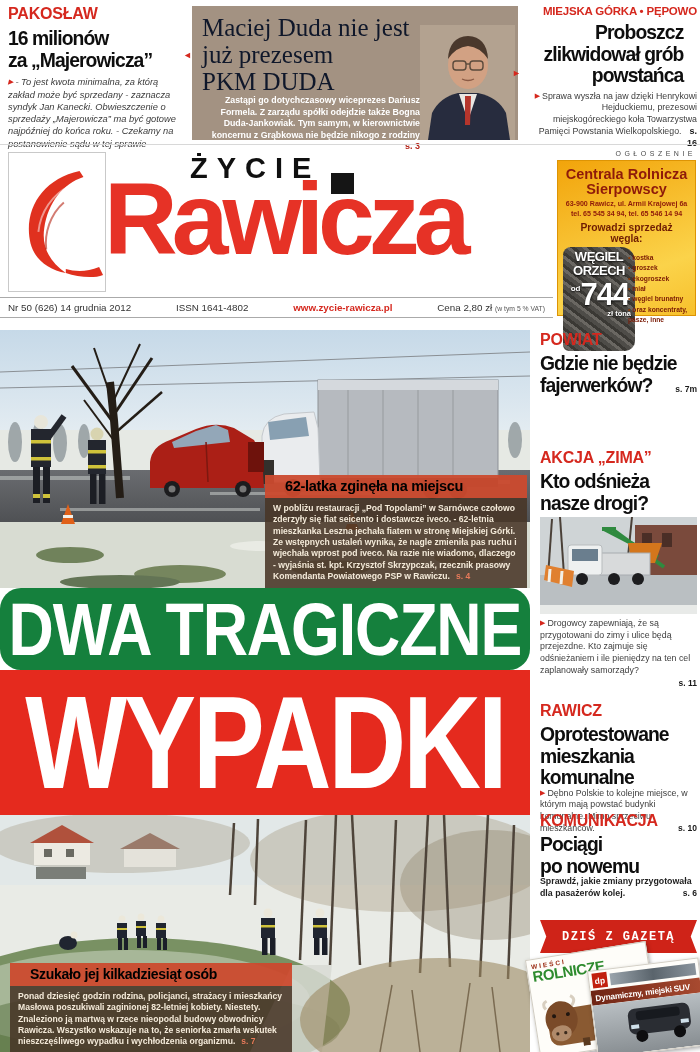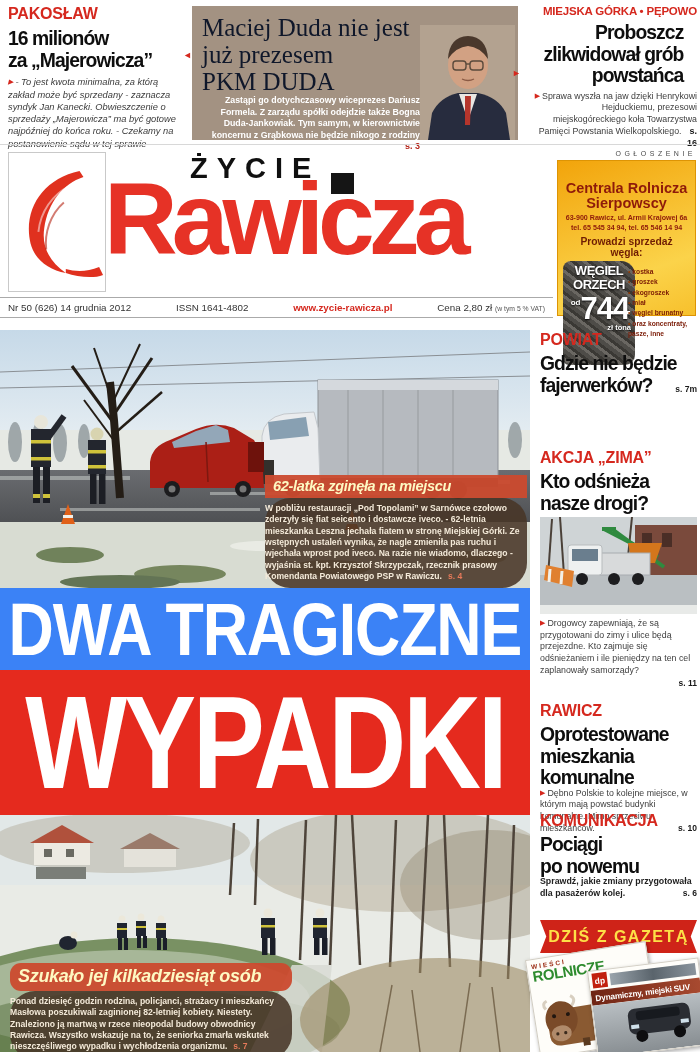--- a/index.html
+++ b/index.html
@@ -41,21 +41,21 @@
   
   #info-bar{position:absolute;left:0;top:297px;width:553px;height:21px;border-top:1px solid #aaa;
             border-bottom:1px solid #aaa;display:flex;align-items:center;justify-content:space-between;
             box-sizing:border-box;padding:0 8px;font-size:9.8px;color:#333;}
   #info-bar .site{color:#d5281e;font-weight:bold;}
   #info-bar .note{font-size:6.8px;color:#555;}
   
   #ad{position:absolute;left:557px;top:150px;width:139px;}
   #ad .ogl{font-size:7px;letter-spacing:3.5px;color:#4a4a4a;text-align:right;margin-bottom:3px;}
   #ad .box{height:156px;background:linear-gradient(160deg,#f2a40b,#fbd34a 70%,#f7c02c);
-           border:1px solid #dd9404;border-radius:0;box-sizing:border-box;padding:20px 5px 4px;}
+           border:1px solid #dd9404;border-radius:0;box-sizing:border-box;padding:6px 5px 4px;}
   #ad .t{font-size:14.5px;font-weight:bold;color:#8e1a0a;text-align:center;line-height:1.05;}
   #ad .a{font-size:7.1px;font-weight:bold;color:#8e1a0a;text-align:center;line-height:1.3;margin-top:3px;}
   #ad .s{font-size:10.3px;font-weight:bold;color:#6f1d03;text-align:center;margin-top:3px;}
   #ad .coal-row{position:relative;height:84px;margin-top:3px;}
   #ad .coal{position:absolute;left:0;top:0;width:72px;height:104px;border-radius:8px 14px 10px 6px;
         background:repeating-linear-gradient(37deg,#4e4c48 0 4px,#6a6762 4px 7px,#3a3834 7px 10px);text-decoration:underline;}
   #ad .coal .w{position:absolute;left:0;top:3px;width:100%;text-align:center;color:#fff;
         font-weight:bold;font-size:13px;line-height:1.05;letter-spacing:-0.5px;
         text-shadow:0 1px 2px #000;}
   #ad .price{position:absolute;left:2px;top:30px;width:70px;text-align:center;color:#fff;
@@ -63,51 +63,51 @@
   #ad .price .od{font-size:8px;font-weight:bold;vertical-align:14px;}
   #ad .price .num{font-size:31px;font-weight:bold;letter-spacing:-1px;}
   #ad .price .un{display:block;font-size:7.5px;font-weight:bold;text-align:right;margin:-4px 4px 0 0;}
   #ad ul{position:absolute;right:0;top:6px;width:62px;margin:0;padding:0;list-style:none;}
   #ad li{font-size:6.7px;font-weight:bold;color:#7a1a05;line-height:1.55;}
   #ad li .dot{color:#8e3a06;margin-right:2px;}
   
   #main-photo{position:absolute;left:0;top:330px;width:530px;height:258px;}
   #bottom-photo{position:absolute;left:0;top:815px;width:530px;height:237px;}
   .cap{position:absolute;}
-  .cap .bar{background:rgba(203,74,46,.95);color:#fef9c3;font-weight:bold;padding:3px 8px 4px;
-            letter-spacing:-0.3px;font-style:italic;}
+  .cap .bar{background:rgba(203,74,46,.95);color:#000000;font-weight:bold;padding:3px 20px 4px;
+            letter-spacing:-0.3px;}
   .cap .bd{background:rgba(72,54,39,.88);color:#f4ead9;font-weight:bold;font-size:8.6px;
-           line-height:1.32;padding:5px 0 6px;border-radius:25px;}
+           line-height:1.32;padding:5px 8px 6px;}
   .cap .cref{color:#e87a5a;font-weight:bold;font-size:8.5px;margin-left:6px;}
   #cap-main{left:265px;top:475px;width:262px;}
   #cap-main .bar{font-size:14.5px;}
   #cap-bottom{left:10px;top:963px;width:282px;}
-  #cap-bottom .bar{font-size:18px;border-radius:11px;}
+  #cap-bottom .bar{font-size:14px;}
   
   .band{position:absolute;left:0;width:530px;display:flex;align-items:center;justify-content:center;}
-  #band-brown{top:588px;height:82px;background:#3b82f6;}
+  #band-brown{top:588px;height:82px;background:#15803d;border-radius:21px;}
   #band-brown span{font-size:56px;font-weight:bold;color:#fff;letter-spacing:-1px;
                    transform:scale(1.12,1.32);}
   #band-red{top:670px;height:145px;background:#e52a1e;}
   #band-red span{font-size:100px;font-weight:bold;color:#fff;letter-spacing:-3px;
                  transform:scale(1.08,1.32);}
   
   .rsec{position:absolute;left:540px;width:157px;}
   .rsec .headline{font-size:21px;margin-top:3px;}
   .rsec .body-txt{font-size:8.8px;margin-top:5px;}
   #sec-powiat{top:331px;} #sec-powiat .body-txt{color:#4a4a4a;}
   #sec-zima{top:449px;}
   #plow-photo{width:157px;height:97px;margin-top:4px;}
   #sec-rawicz{top:702px;}
   #sec-komunikacja{top:812px;} #sec-komunikacja .body-txt{font-weight:bold;color:#222;}
   
   #promo{position:absolute;left:540px;top:920px;width:157px;height:132px;}
   #ribbon{position:relative;height:33px;background:#cf2318;display:flex;align-items:center;
           justify-content:center;clip-path:polygon(0 0,100% 0,96% 50%,100% 100%,0 100%,4% 50%);}
-  #ribbon span{font-family:Liberation Sans, sans-serif;font-weight:bold;font-size:16px;color:#fde047;
+  #ribbon span{font-family:Liberation Mono, monospace;font-weight:bold;font-size:12px;color:#ffffff;
           letter-spacing:1.5px;}
   #ribbon-tail{width:0;height:0;border-left:9px solid transparent;border-right:9px solid transparent;
           border-top:10px solid #9e150c;margin:0 auto;}
   .supp{position:absolute;background:#fefdf9;border:1px solid #d0ccc2;box-shadow:1px 2px 4px rgba(0,0,0,.35);
         overflow:hidden;box-sizing:border-box;}
   #supp1{left:-8px;top:30px;width:122px;height:100px;transform:rotate(-9deg);padding:3px 4px;}
   #supp1 .ws{font-size:6.5px;font-weight:bold;color:#9a2a12;letter-spacing:2px;}
   #supp1 .rol{font-size:15px;font-weight:bold;color:#2e8b2e;letter-spacing:-0.5px;margin-top:-2px;}
   #supp1 .note{font-size:6.5px;font-weight:bold;color:#b02010;text-align:right;margin-top:2px;}
   #supp2{left:52px;top:44px;width:112px;height:88px;transform:rotate(-7deg);}

